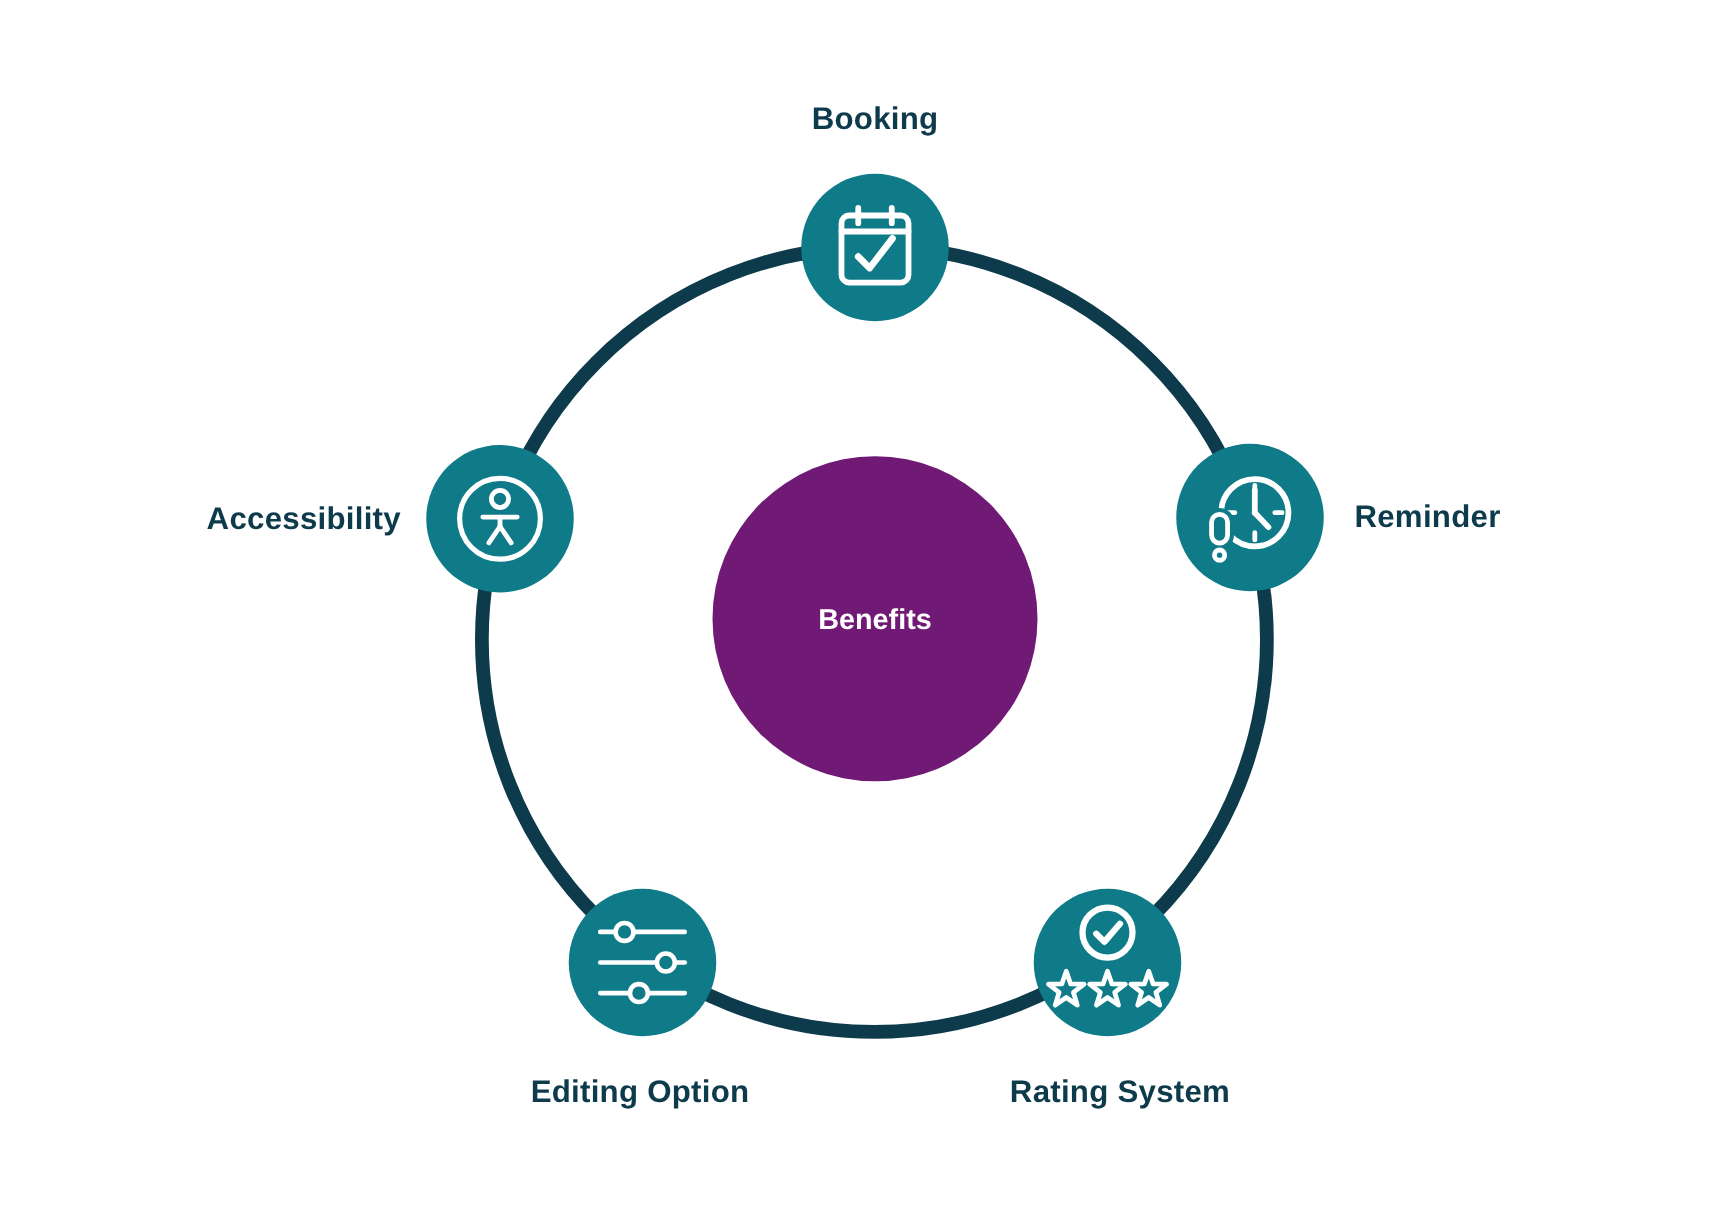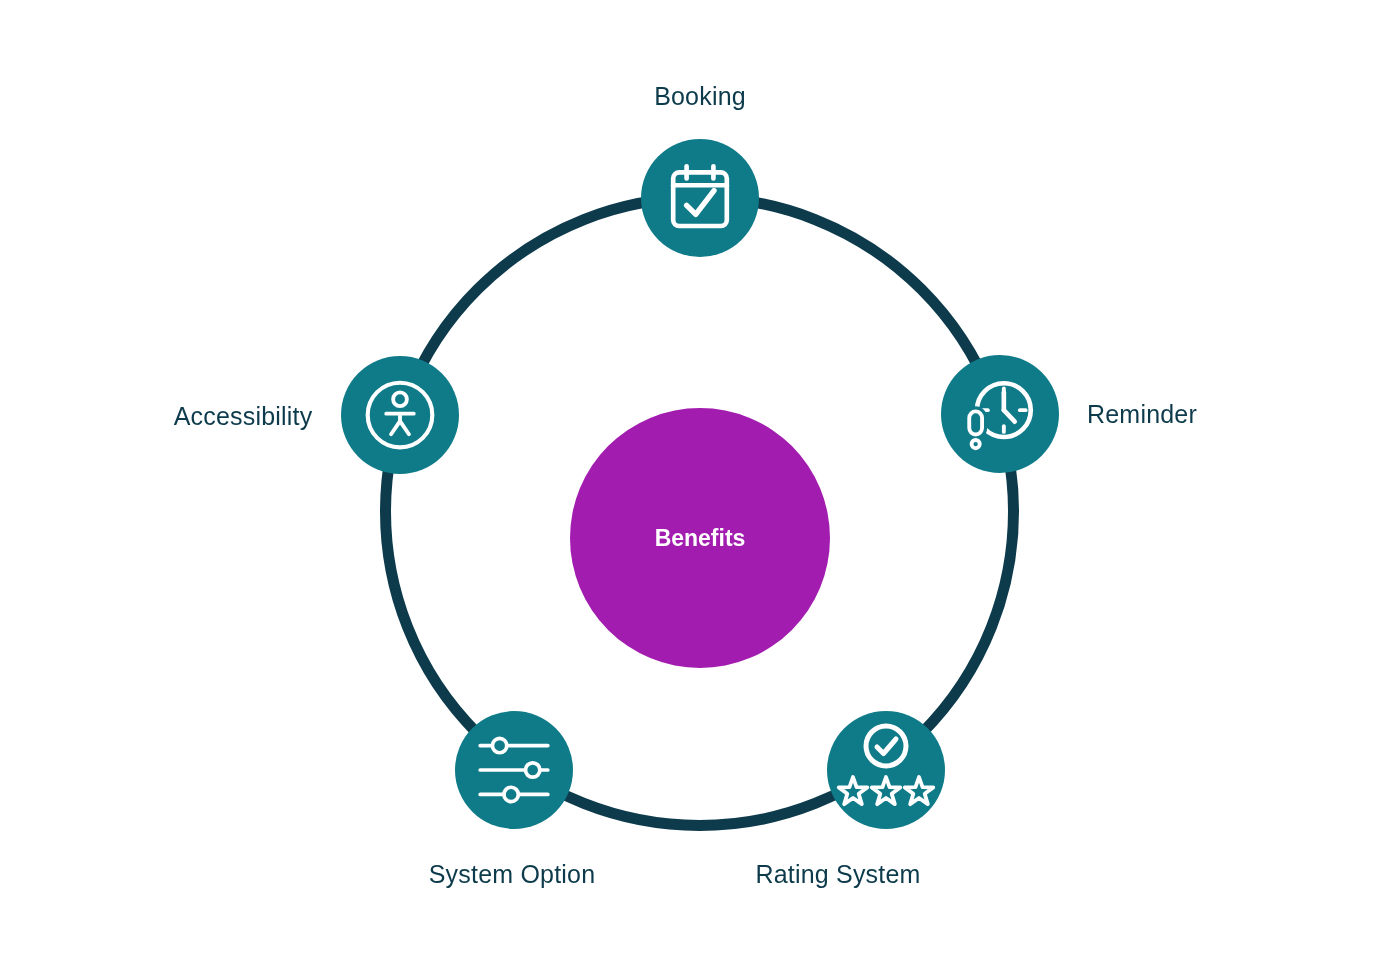--- a/index.html
+++ b/index.html
@@ -7,49 +7,49 @@
     position: relative; width: 1388px; height: 968px;
     background: #ffffff; overflow: hidden;
     font-family: "Liberation Sans", sans-serif;
   }
   .ring {
     position: absolute; left: 380px; top: 192px;
     width: 639px; height: 639px; box-sizing: border-box;
     border: 11px solid #0d3b4c; border-radius: 50%;
   }
   .center-circle {
-    position: absolute; left: 570px; top: 408px;
+    position: absolute; left: 570px; top: 365px;
     width: 260px; height: 260px; border-radius: 50%;
-    background: #a21caf; display: flex; align-items: center; justify-content: center;
+    background: #701a75; display: flex; align-items: center; justify-content: center;
     z-index: 2;
   }
   .center-text {
     color: #ffffff; font-weight: bold; font-size: 23px;
     line-height: 30px; text-align: center;
   }
   .node {
     position: absolute; width: 118px; height: 118px; border-radius: 50%;
     background: #0f7b89; display: flex; align-items: center; justify-content: center;
     z-index: 3;
   }
   .node-booking       { left: 641px; top: 139px; }
   .node-reminder      { left: 941px; top: 355px; }
   .node-accessibility { left: 341px; top: 356px; }
   .node-rating        { left: 827px; top: 711px; }
   .node-editing       { left: 455px; top: 711px; }
   .label {
     position: absolute; transform: translate(-50%, -50%);
-    font-weight: normal; font-size: 25px; color: #0d3b4c;
+    font-weight: bold; font-size: 25px; color: #0d3b4c;
     white-space: nowrap; letter-spacing: 0.2px; z-index: 4;
   }
   .label-booking       { left: 700px;  top: 96px;  }
   .label-reminder      { left: 1142px; top: 414px; }
   .label-accessibility { left: 243px;  top: 416px; text-align: center; }
   .label-editing       { left: 512px;  top: 874px; }
-  .label-rating        { left: 838px;  top: 874px; }
+  .label-rating        { left: 896px;  top: 874px; }
   svg { display: block; }
 </style>
 </head>
 <body>
 
 <div class="canvas">
 
   <div class="ring"></div>
 
   <div class="center-circle">
@@ -100,21 +100,21 @@
   <div class="node node-editing">
     <svg viewBox="0 0 64 64" width="92" height="92" fill="none" stroke="#ffffff" stroke-width="2.6" stroke-linecap="round">
       <line x1="8.5" y1="15" x2="55.5" y2="15"></line>
       <circle cx="22" cy="15" r="5" fill="#0f7b89"></circle>
       <line x1="8.5" y1="32" x2="55.5" y2="32"></line>
       <circle cx="45" cy="32" r="5" fill="#0f7b89"></circle>
       <line x1="8.5" y1="49" x2="55.5" y2="49"></line>
       <circle cx="30" cy="49" r="5" fill="#0f7b89"></circle>
     </svg>
   </div>
-  <div class="label label-editing">System Option</div>
+  <div class="label label-editing">Editing Option</div>
 
   <div class="node node-accessibility">
     <svg viewBox="0 0 64 64" width="88" height="88" fill="none" stroke="#ffffff" stroke-linecap="round" stroke-linejoin="round">
       <circle cx="32" cy="32" r="23.5" stroke-width="3"></circle>
       <circle cx="32" cy="20.5" r="5" stroke-width="2.8"></circle>
       <line x1="22" y1="31" x2="42" y2="31" stroke-width="2.8"></line>
       <line x1="32" y1="31" x2="32" y2="36.5" stroke-width="2.8"></line>
       <line x1="32" y1="36.5" x2="25.5" y2="46" stroke-width="2.8"></line>
       <line x1="32" y1="36.5" x2="38.5" y2="46" stroke-width="2.8"></line>
     </svg>

